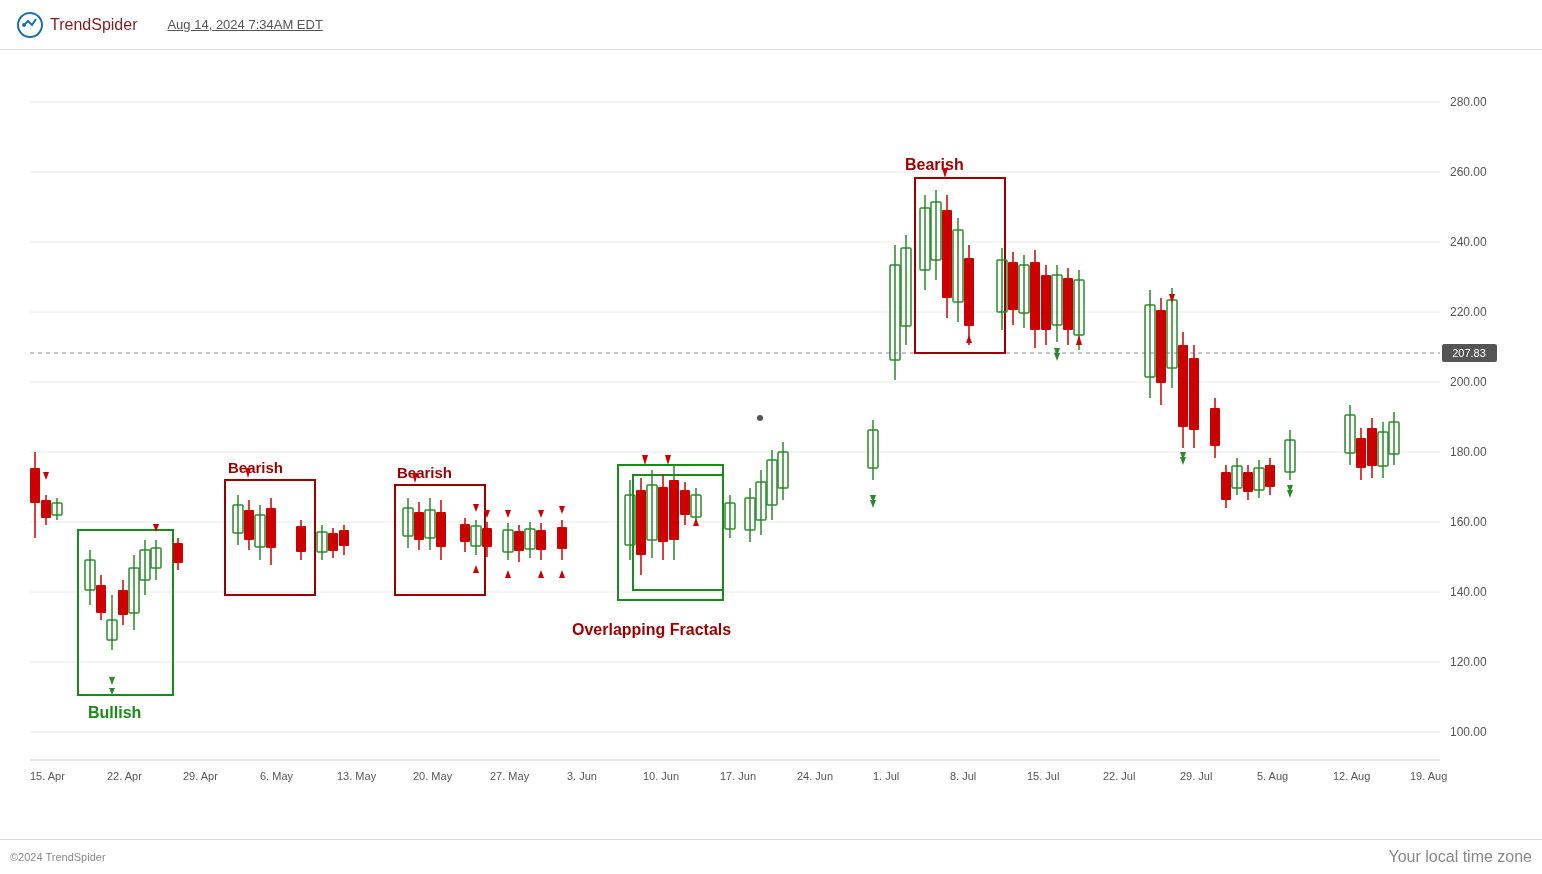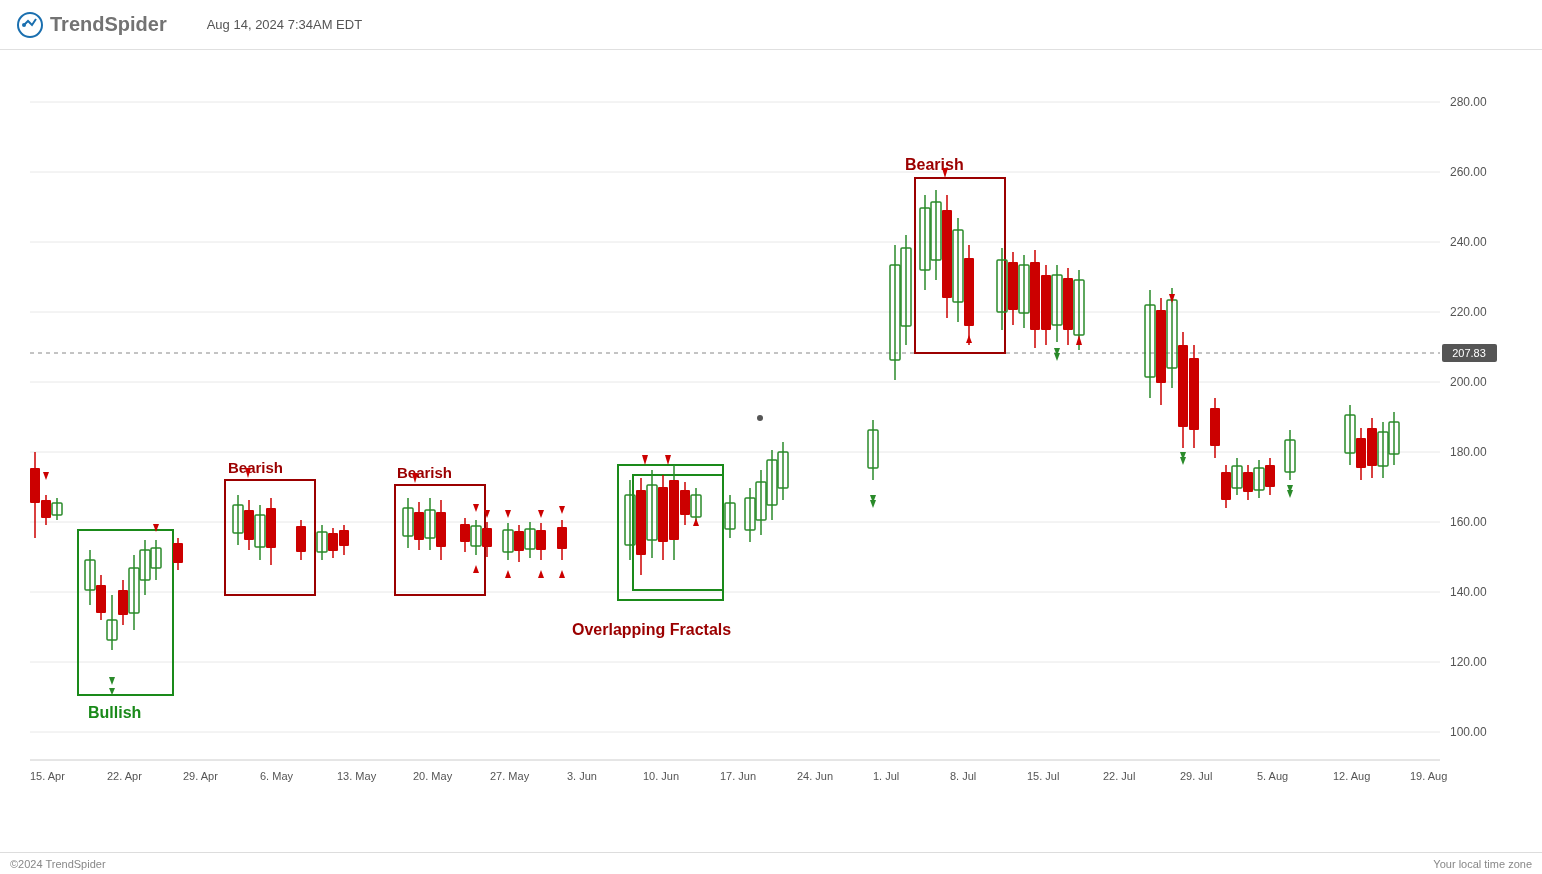--- a/index.html
+++ b/index.html
@@ -27,28 +27,29 @@
     #trendspider-logo {
       display: flex;
       align-items: center;
       gap: 6px;
     }
     .ts-logo-icon {
       width: 28px;
       height: 28px;
     }
     .ts-logo-text {
-      font-size: 20px;
-      font-weight: bold;
-      color: #737373;
+      font-size: 16px;
+      font-weight: normal;
+      color: #7f1d1d;
     }
     #datetime {
       font-size: 13px;
       color: #555;
-      margin-left: 20px;
+      margin-left: 10px;
+      text-decoration: underline;
     }
 
     
     #brand-logo {
       position: absolute;
       top: 55px;
       left: 10px;
       display: flex;
       align-items: center;
       gap: 8px;
@@ -116,35 +117,35 @@
       left: 200px;
       font-size: 32px;
       font-weight: bold;
       color: #1a6b1a;
     }
 
     
     #footer {
       position: absolute;
       bottom: 0; left: 0; right: 0;
-      height: 22px;
+      height: 35px;
       background: #fff;
       border-top: 1px solid #ddd;
       display: flex;
       align-items: center;
       padding: 0 10px;
     }
     #footer .copyright {
       font-size: 11px;
       color: #888;
     }
     #footer .timezone {
       position: absolute;
       right: 10px;
-      font-size: 11px;
+      font-size: 16px;
       color: #888;
     }
   </style>
 </head>
 <body>
 
 <div id="header">
   <div id="trendspider-logo">
     <svg class="ts-logo-icon" viewBox="0 0 28 28">
       <circle cx="14" cy="14" r="12" fill="none" stroke="#1a6faf" stroke-width="2"></circle>

